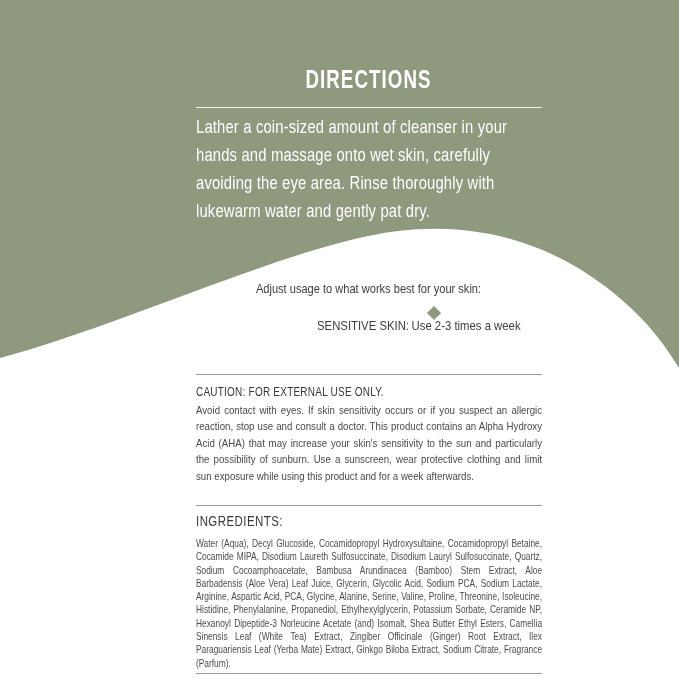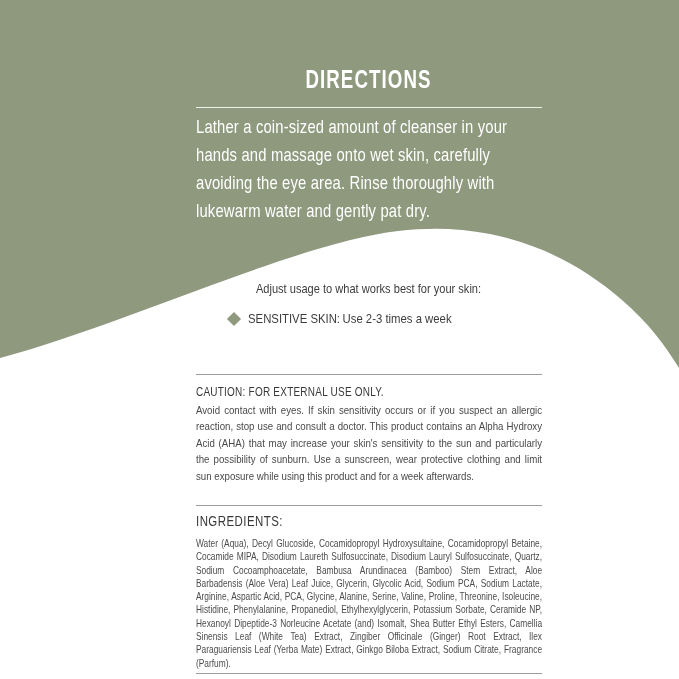--- a/index.html
+++ b/index.html
@@ -59,20 +59,21 @@
     transform-origin: 50% 50%;
   }
   .usage-list {
     position: absolute;
     top: 308px; left: 228px; width: 420px;
   }
   .usage-row {
     display: flex;
     align-items: center;
     height: 21px;
+    flex-direction: column;
   }
   .bullet { flex: 0 0 auto; margin-right: 9px; }
   .bullet.diamond {
     width: 10px; height: 10px;
     background: #8f997e;
     transform: rotate(45deg);
     margin-left: 1px;
   }
   .bullet.square {
     width: 12px; height: 12px;

